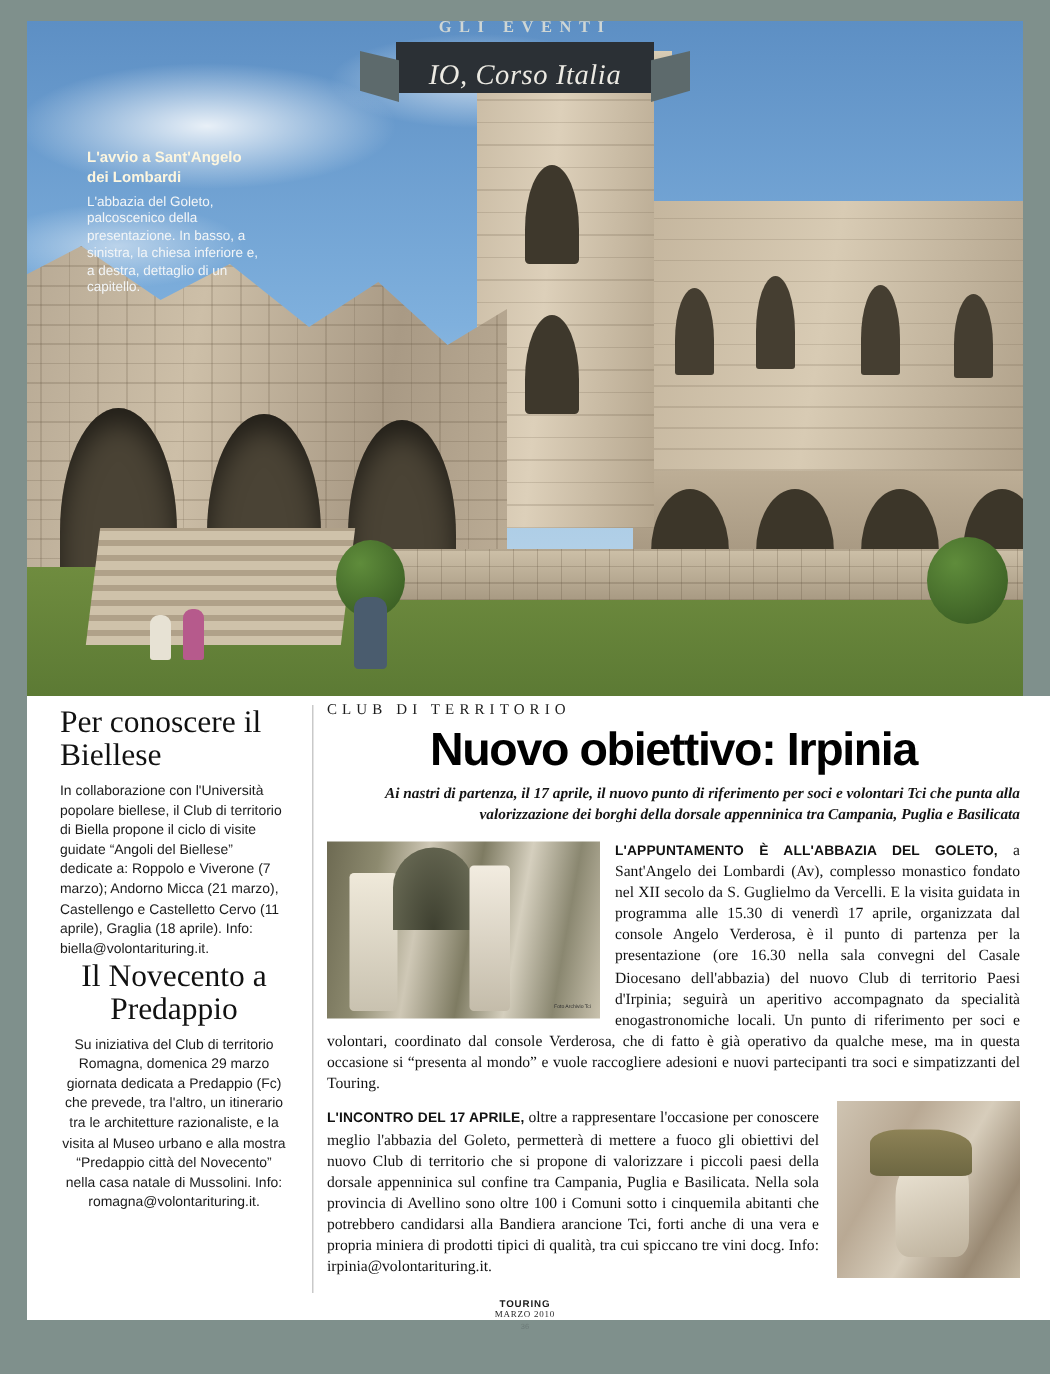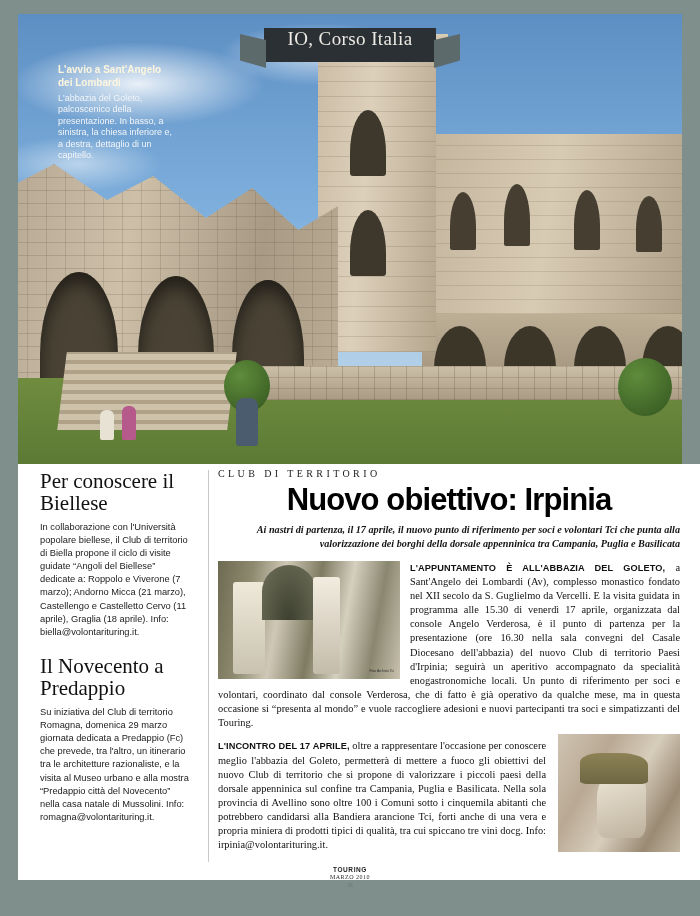--- a/index.html
+++ b/index.html
@@ -120,39 +120,39 @@
 
   
   .kicker-top{
     position:absolute;left:0;right:0;top:12px;text-align:center;
     font-family:"Liberation Serif",serif;
     font-size:11px;letter-spacing:5px;color:#cfd6d4;font-weight:700;
   }
   .ribbon{
     position:absolute;left:50%;transform:translateX(-50%);top:28px;
     width:172px;height:34px;background:#2b3035;
-    display:flex;align-items:flex-start;justify-content:center;
+    display:flex;align-items:flex-end;justify-content:center;font-style:italic;
   }
   .ribbon span{
     font-family:"Liberation Serif",serif;font-size:19px;color:#eceae3;
     letter-spacing:.4px;white-space:nowrap;
   }
   .ribbon:before,.ribbon:after{
     content:"";position:absolute;top:6px;width:26px;height:34px;background:#5d6a6c;
   }
   .ribbon:before{left:-24px;clip-path:polygon(0 0,100% 18%,100% 100%,0 78%);}
   .ribbon:after{right:-24px;clip-path:polygon(0 18%,100% 0,100% 78%,0 100%);}
 
   
   .hero-caption{
     position:absolute;left:40px;top:50px;width:120px;
     font-family:"Liberation Sans",sans-serif;line-height:1.28;
   }
   .hero-caption .ttl{
-    font-size:10px;font-weight:bold;color:#fdf6df;margin-bottom:3px;
+    font-size:10px;font-weight:bold;color:#fdf6df;margin-bottom:3px;margin-top:36px;
   }
   .hero-caption .txt{font-size:9px;color:#f2f5f7;}
 
   
   .sheet{
     position:absolute;left:18px;top:464px;width:696px;height:416px;background:#fff;
   }
 
   
   .sidebar{
@@ -162,21 +162,21 @@
     position:absolute;left:190px;top:6px;width:1px;height:392px;background:#c9c9c9;
   }
   .sb-title{
     font-family:"Liberation Serif",serif;font-size:21px;line-height:1.06;
     color:#111;margin:0 0 6px 0;font-weight:400;
   }
   .sb-body{
     font-family:"Liberation Sans",sans-serif;font-size:9.3px;line-height:1.42;
     color:#1a1a1a;margin:0;
   }
-  .sb-block2{margin-top:16px;}
+  .sb-block2{margin-top:0;text-align:center;}
 
   
   .article{position:absolute;left:200px;top:4px;width:462px;}
   .art-kicker{
     text-align:left;font-family:"Liberation Serif",serif;
     font-size:10px;letter-spacing:3.4px;color:#1c1c1c;font-weight:400;
   }
   .art-head{
     text-align:center;font-family:"Liberation Sans",sans-serif;
     font-size:31px;font-weight:bold;color:#000;letter-spacing:-.9px;
@@ -279,20 +279,21 @@
     <div class="person pe1"></div>
     <div class="person pe2"></div>
     <div class="person pe3"></div>
 
     <div class="hero-caption">
       <div class="ttl">L'avvio a Sant'Angelo dei Lombardi</div>
       <div class="txt">L'abbazia del Goleto, palcoscenico della presentazione. In basso, a sinistra, la chiesa inferiore e, a destra, dettaglio di un capitello.</div>
     </div>
   </div>
 
+  <div class="kicker-top">GLI EVENTI</div>
   <div class="ribbon">
     <span>IO, Corso Italia</span>
   </div>
 
   <div class="sheet">
 
     <div class="sb-rule"></div>
 
     <div class="sidebar">
       <h2 class="sb-title">Per conoscere il Biellese</h2>

